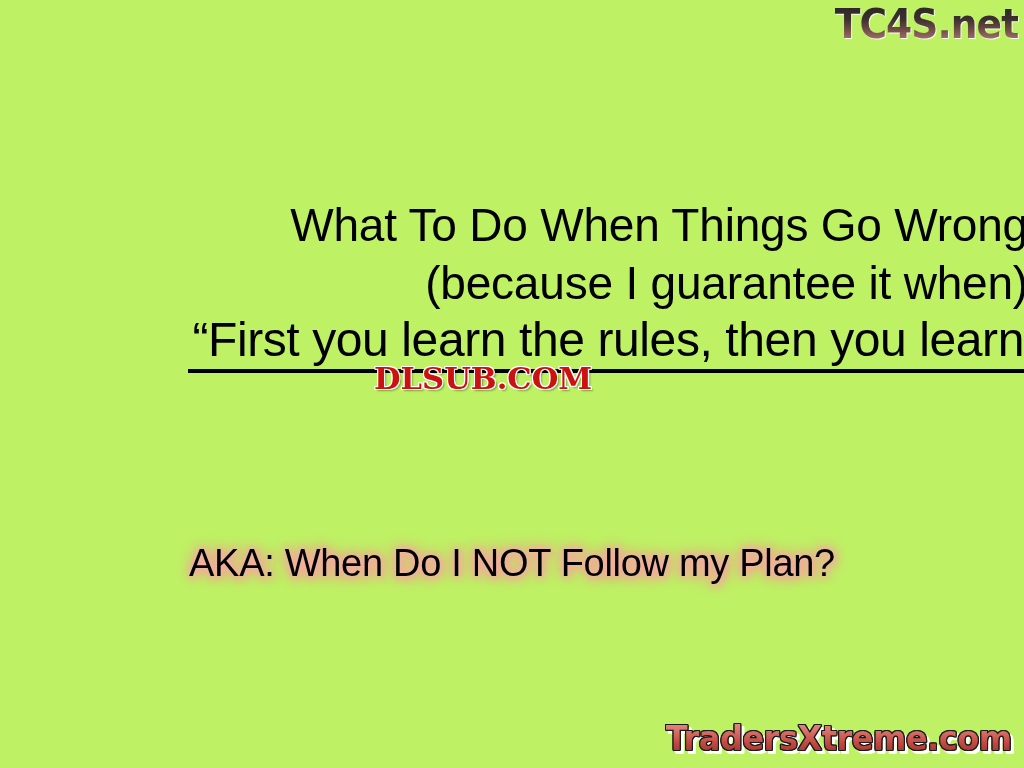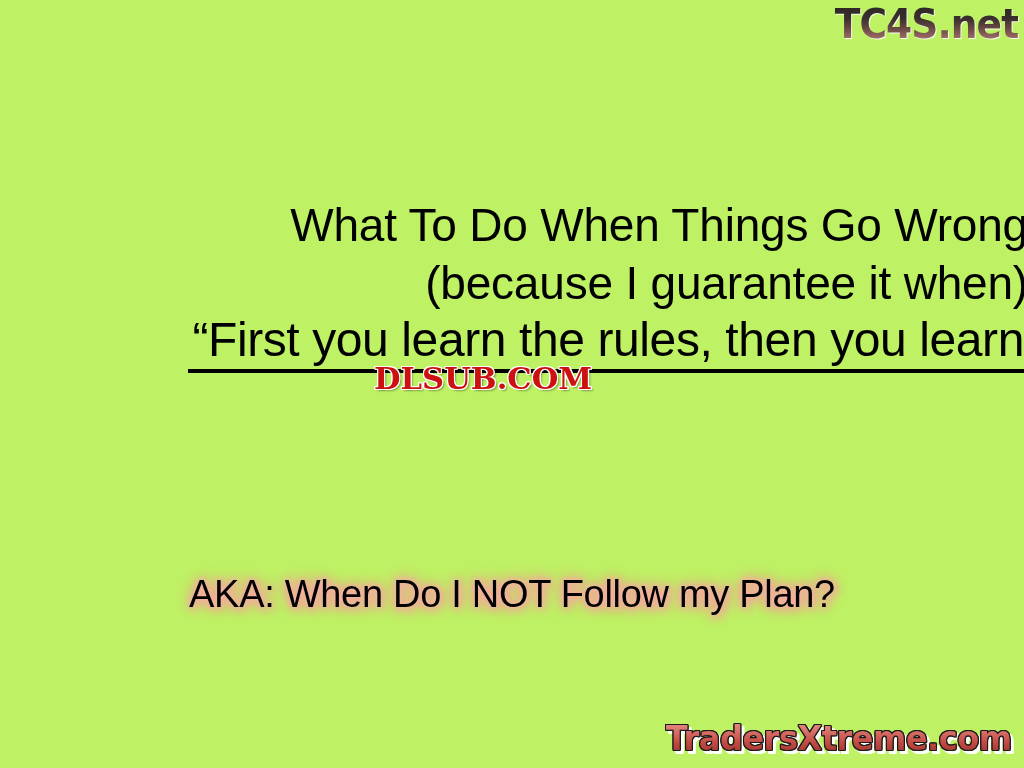--- a/index.html
+++ b/index.html
@@ -102,21 +102,21 @@
        1px -1px 0 #ffffff,
       -1px  1px 0 #ffffff,
        2px  2px 2px rgba(0,0,0,0.35);
     user-select: none;
   }
 
   
   #aka-line {
     position: absolute;
     left: 0;
-    top: 571px;
+    top: 540px;
     width: 1024px;
     text-align: center;
     font-family: "Liberation Sans", sans-serif;
     font-size: 38px;
     line-height: 46px;
     letter-spacing: -0.3px;
     color: #000000;
     white-space: nowrap;
     text-shadow:
       0 0 5px  #f7b3ab,

